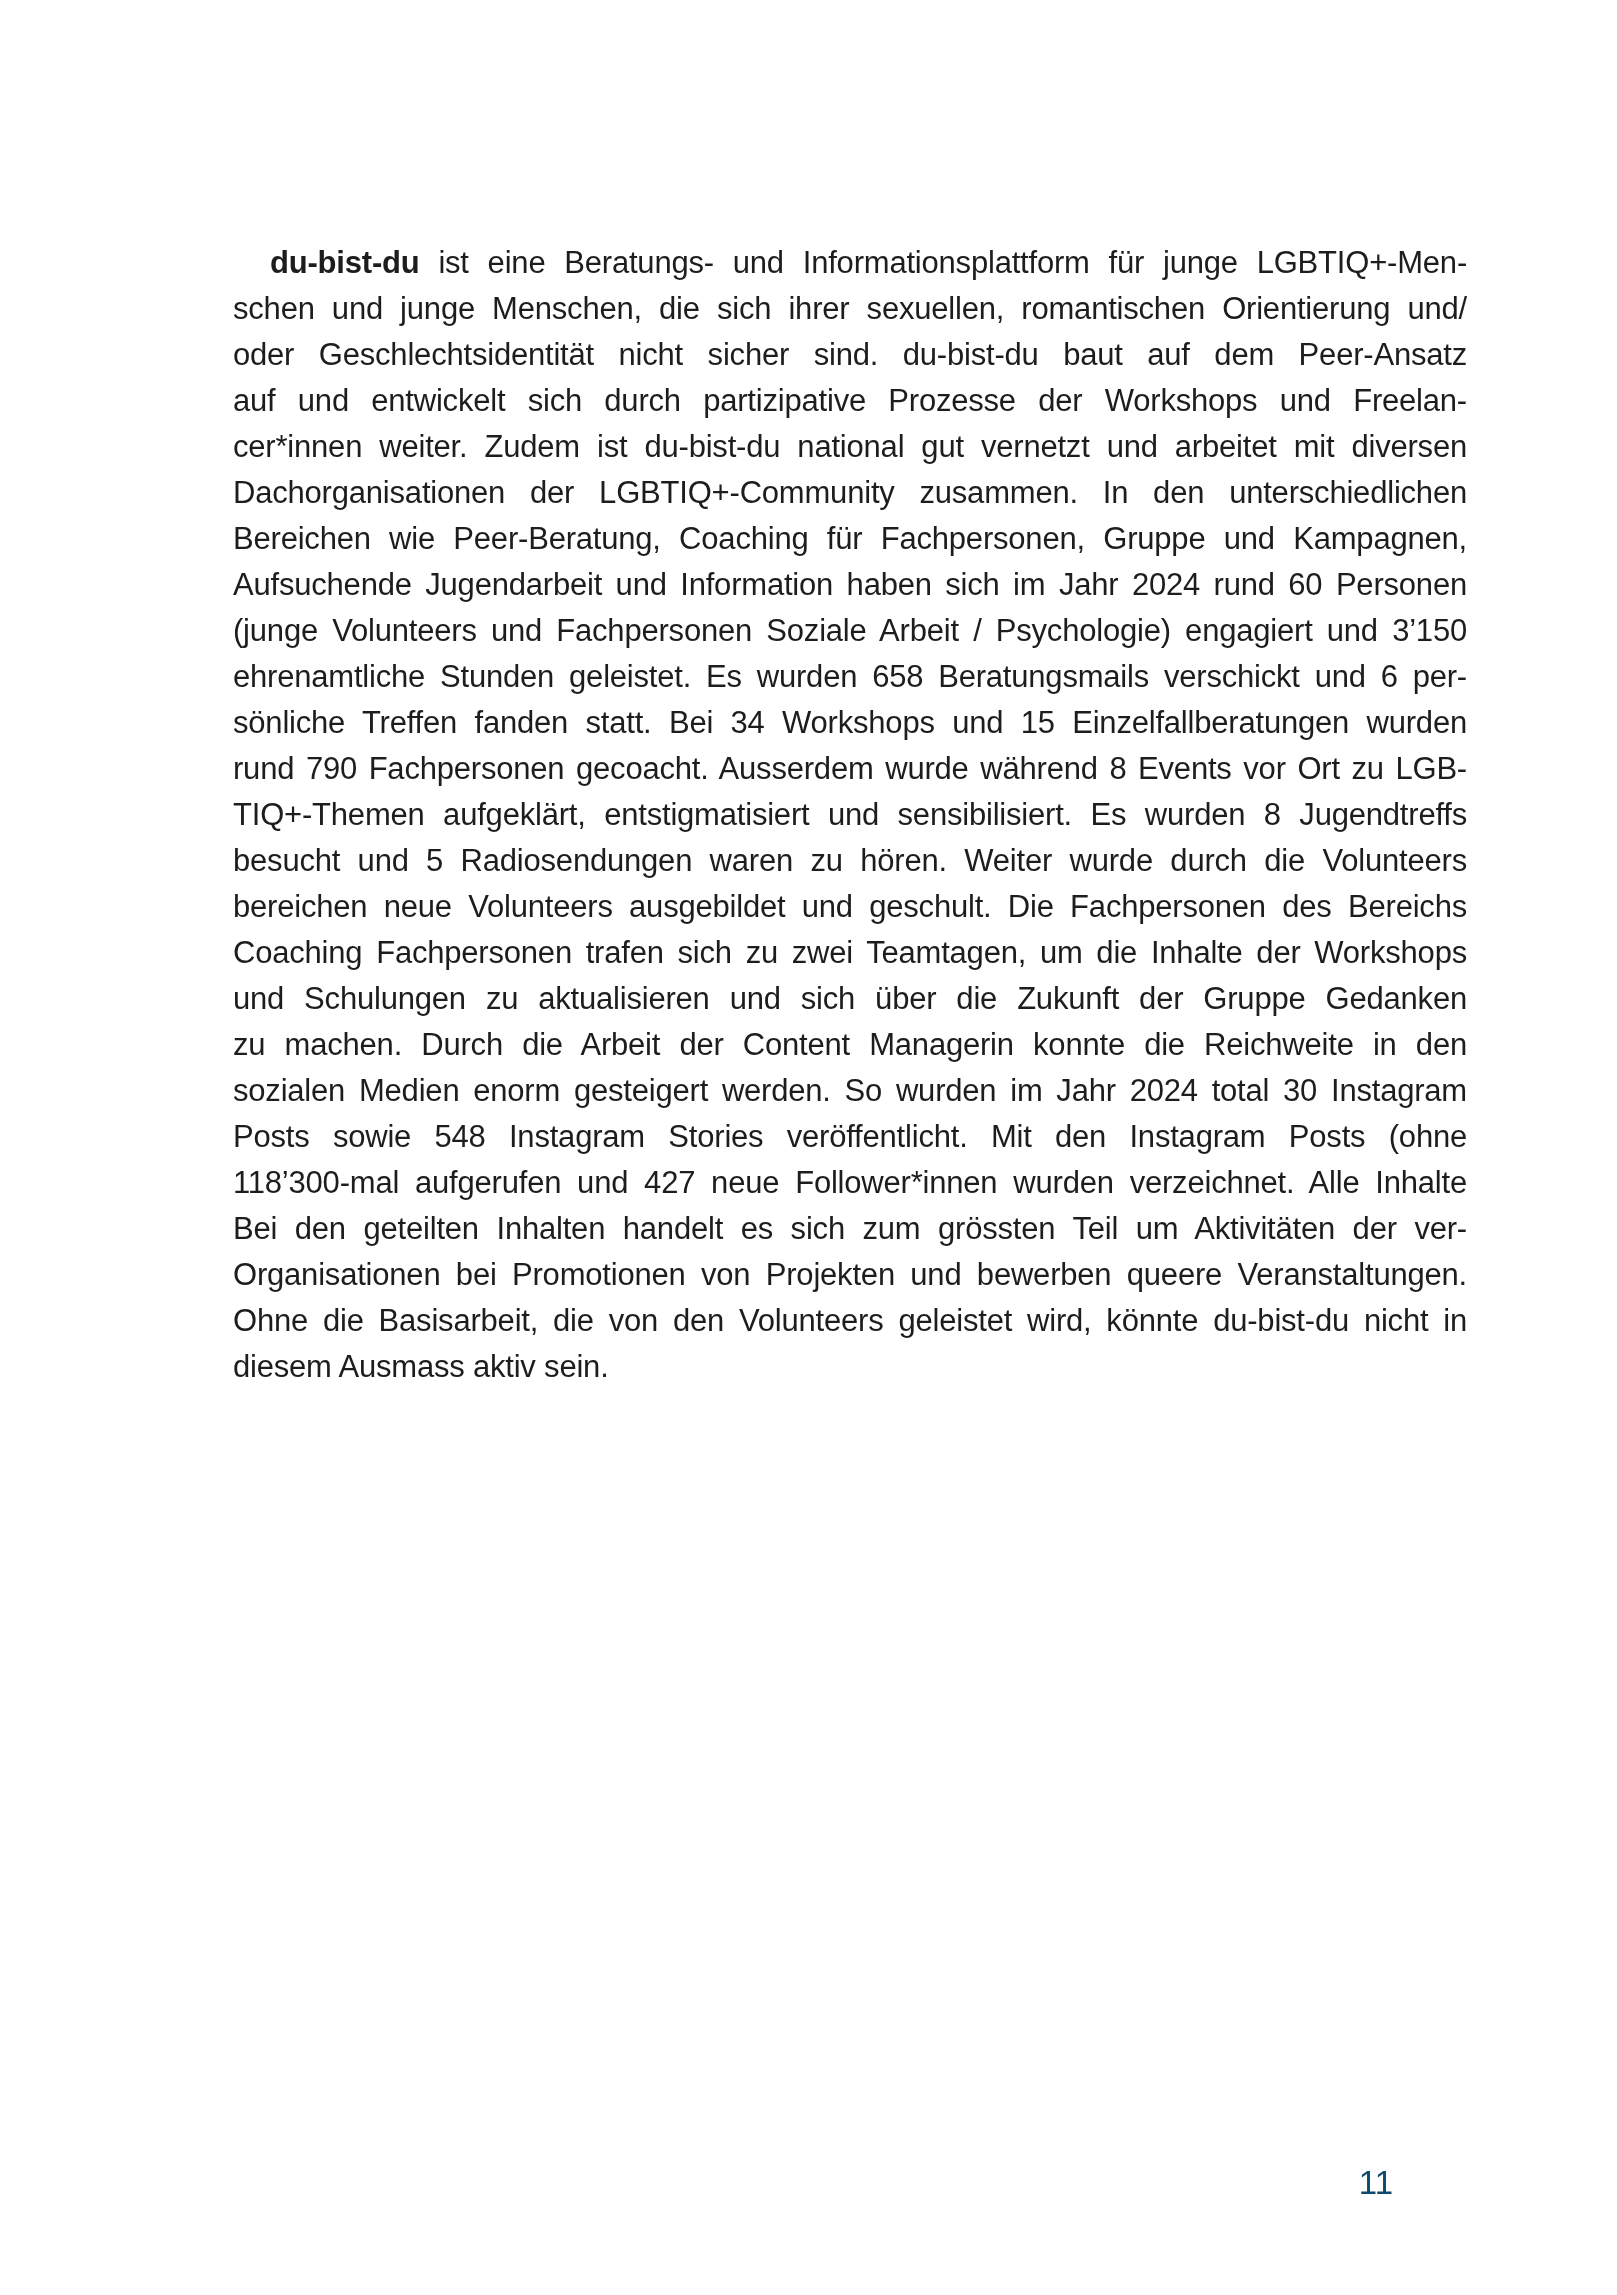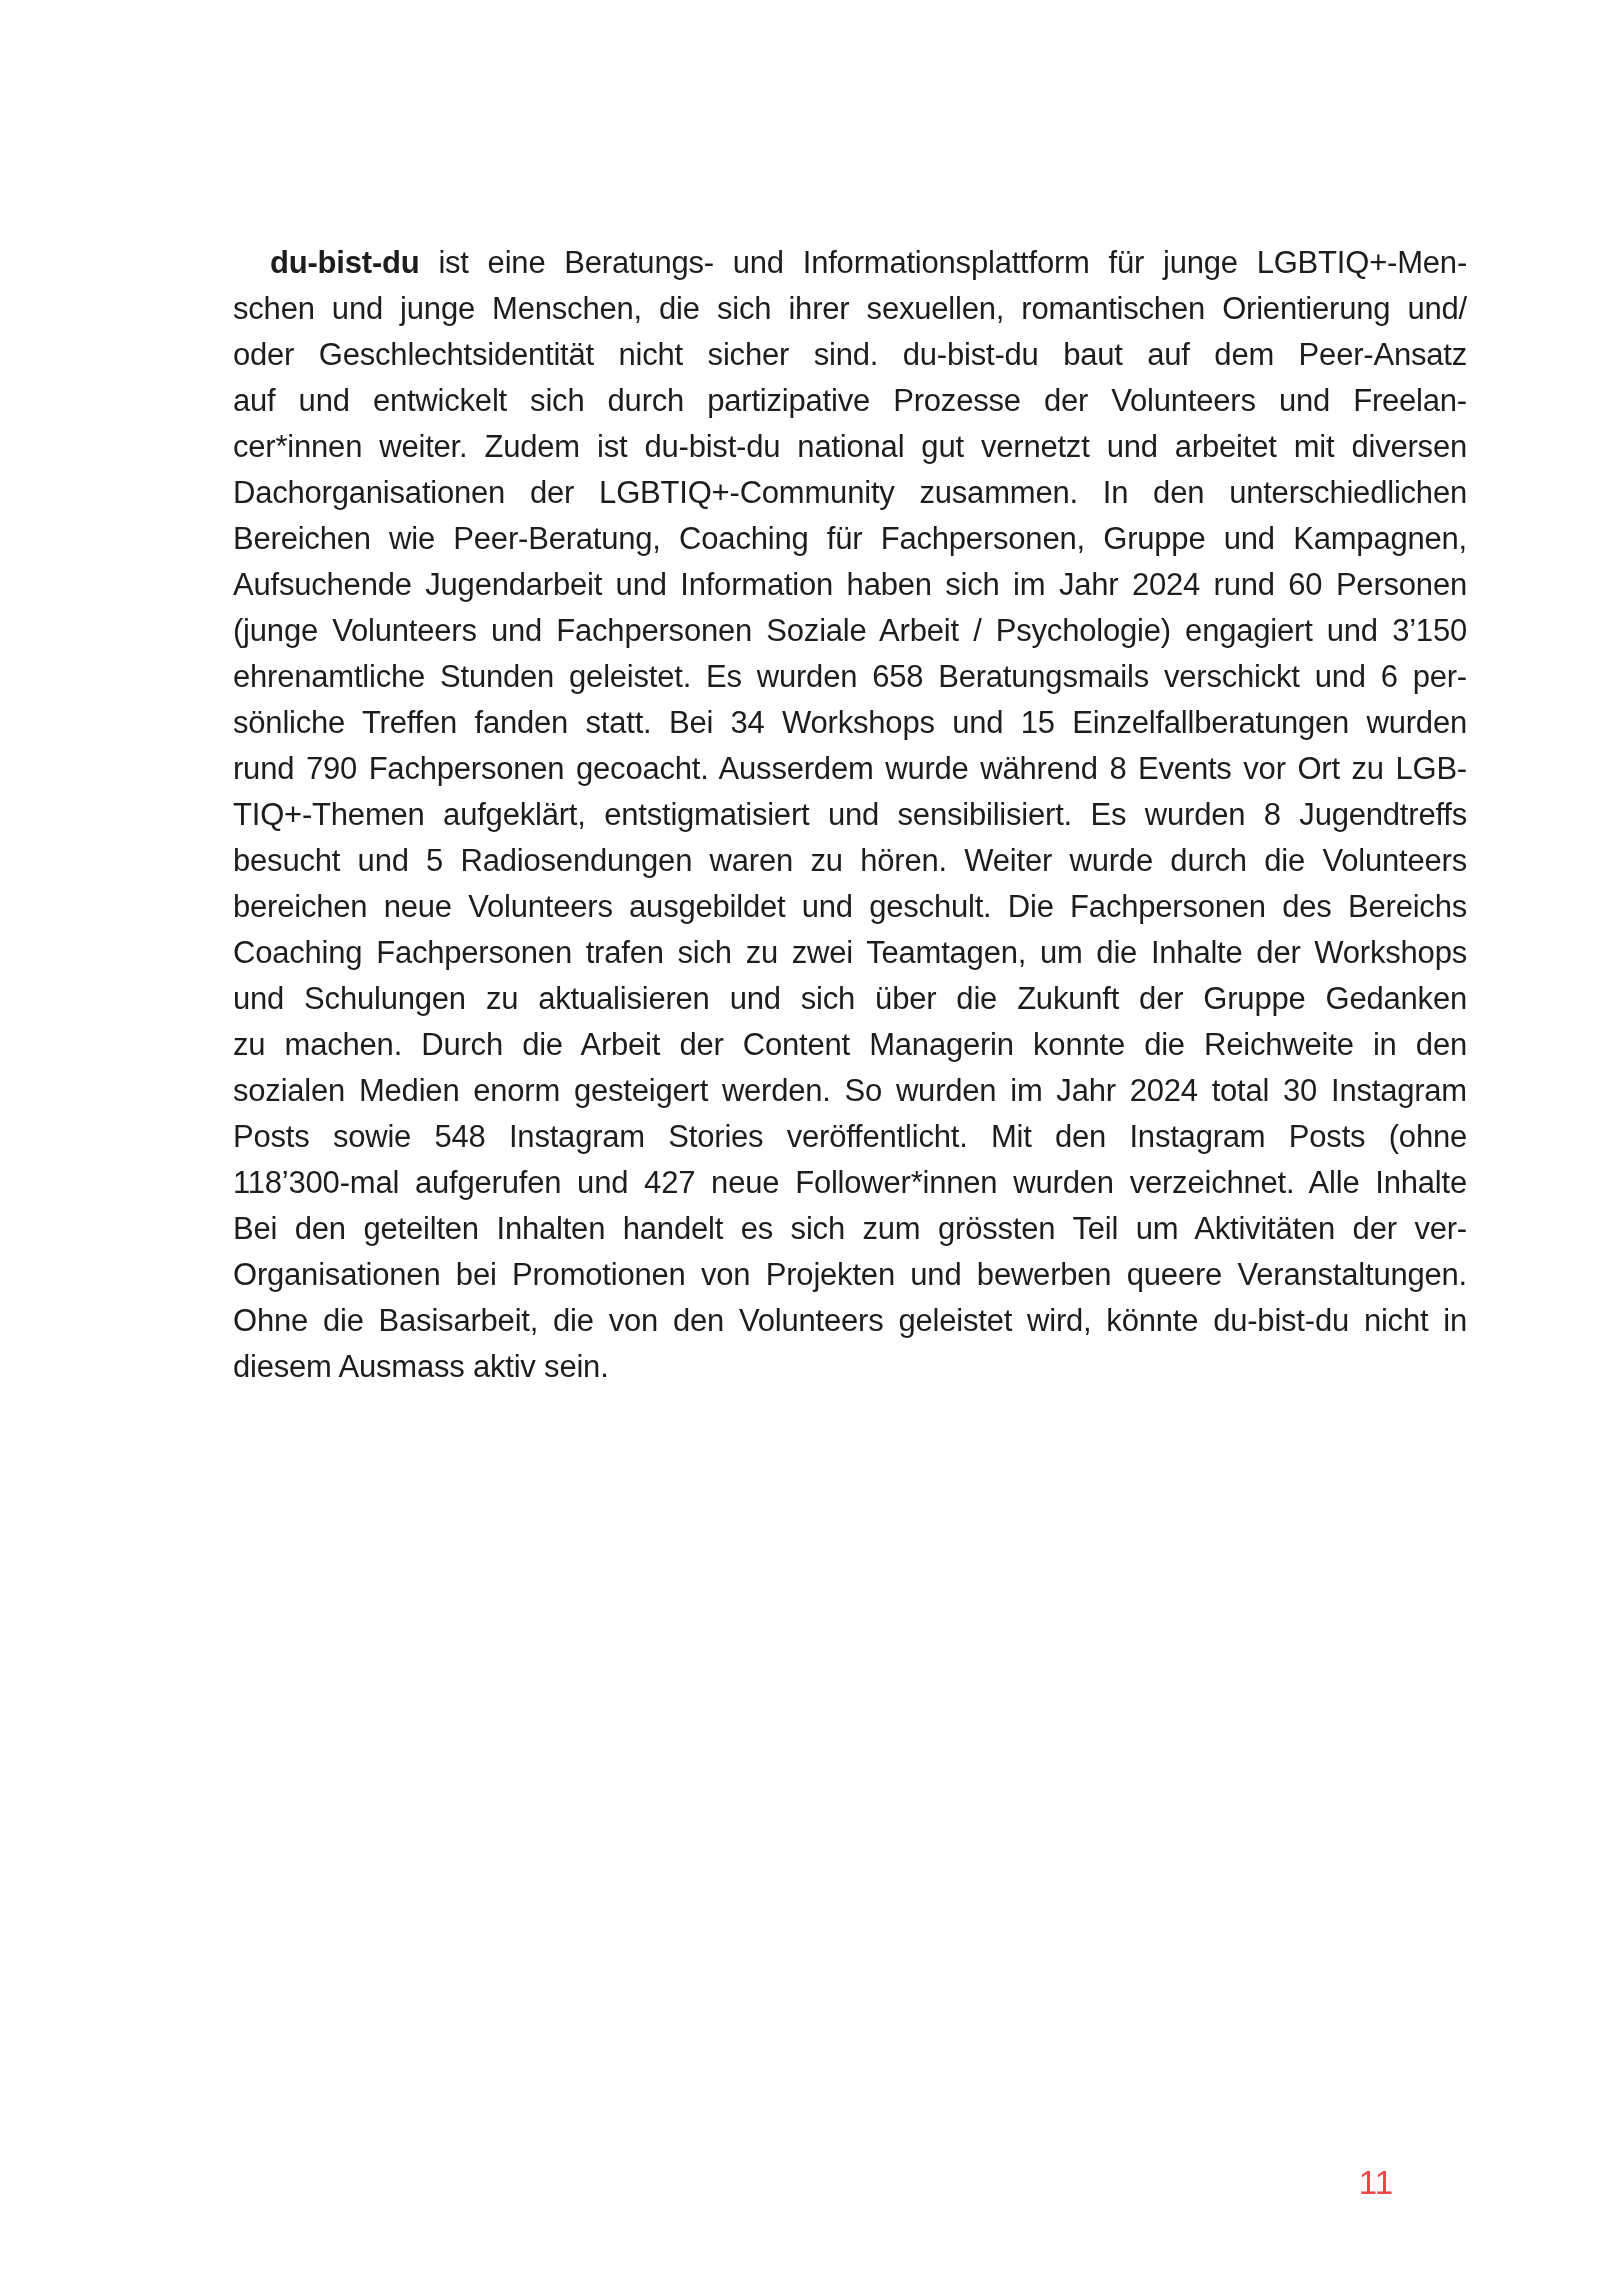--- a/index.html
+++ b/index.html
@@ -30,32 +30,32 @@
   }
   .line.first { text-indent: 37px; }
   .line.last  { text-align-last: left; }
   .lead { font-weight: bold; }
   .pagenum {
     position: absolute;
     top: 2166px;
     right: 150px;
     font-size: 33px;
     line-height: 1;
-    color: #ef4444;
+    color: #0c4a6e;
   }
 </style>
 </head>
 <body>
 
 <div class="page">
   <div class="textblock">
     <div class="line first"><b class="lead">du-bist-du</b> <span>ist eine Beratungs- und Informationsplattform für junge LGBTIQ+-Men-</span></div>
     <div class="line">schen und junge Menschen, die sich ihrer sexuellen, romantischen Orientierung und/</div>
     <div class="line">oder Geschlechtsidentität nicht sicher sind. du-bist-du baut auf dem Peer-Ansatz</div>
-    <div class="line">auf und entwickelt sich durch partizipative Prozesse der Volunteers und Freelan-</div>
+    <div class="line">auf und entwickelt sich durch partizipative Prozesse der Workshops und Freelan-</div>
     <div class="line">cer*innen weiter. Zudem ist du-bist-du national gut vernetzt und arbeitet mit diversen</div>
     <div class="line">Dachorganisationen der LGBTIQ+-Community zusammen. In den unterschiedlichen</div>
     <div class="line">Bereichen wie Peer-Beratung, Coaching für Fachpersonen, Gruppe und Kampagnen,</div>
     <div class="line">Aufsuchende Jugendarbeit und Information haben sich im Jahr 2024 rund 60 Personen</div>
     <div class="line">(junge Volunteers und Fachpersonen Soziale Arbeit / Psychologie) engagiert und 3’150</div>
     <div class="line">ehrenamtliche Stunden geleistet. Es wurden 658 Beratungsmails verschickt und 6 per-</div>
     <div class="line">sönliche Treffen fanden statt. Bei 34 Workshops und 15 Einzelfallberatungen wurden</div>
     <div class="line">rund 790 Fachpersonen gecoacht. Ausserdem wurde während 8 Events vor Ort zu LGB-</div>
     <div class="line">TIQ+-Themen aufgeklärt, entstigmatisiert und sensibilisiert. Es wurden 8 Jugendtreffs</div>
     <div class="line">besucht und 5 Radiosendungen waren zu hören. Weiter wurde durch die Volunteers</div>

